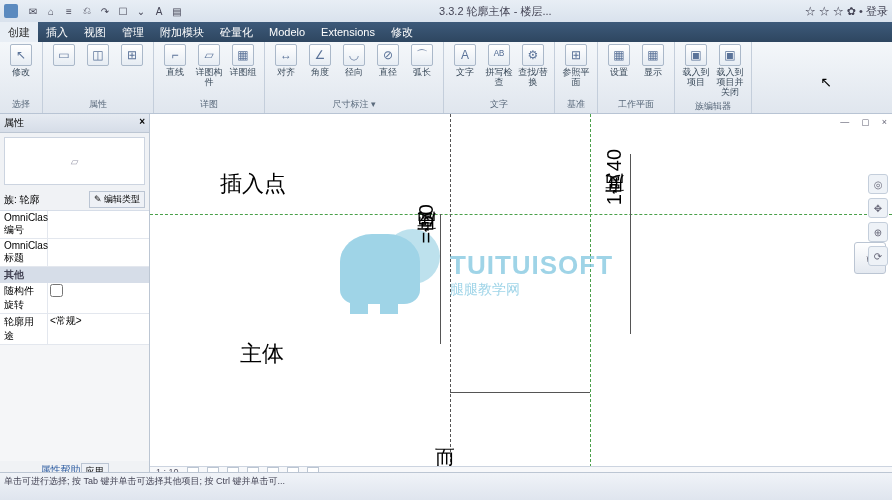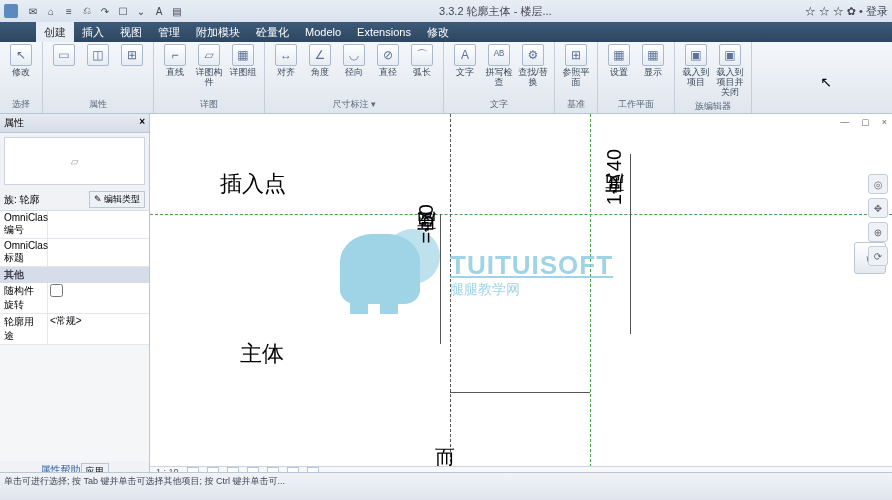--- a/index.html
+++ b/index.html
@@ -2,21 +2,21 @@
 <html><head>
   <meta charset="utf-8">
   <style>
     * { margin: 0; padding: 0; box-sizing: border-box; font-family: "Microsoft YaHei", Arial, sans-serif; }
     body { width: 892px; height: 500px; background: #fff; overflow: hidden; position: relative; }
     .qat { height: 22px; background: linear-gradient(#e8eef5, #d9e2ed); display: flex; align-items: center; font-size: 11px; padding: 0 4px; }
     .qat .logo { width: 14px; height: 14px; background: #5b8abf; border-radius: 2px; margin-right: 6px; }
     .qat .qicon { width: 14px; height: 14px; margin: 0 2px; display: inline-flex; align-items: center; justify-content: center; color: #445; font-size: 10px; }
     .qat .title { flex: 1; text-align: center; color: #445; font-size: 11px; }
     .qat .right { color: #445; }
-    .menubar { height: 20px; background: linear-gradient(#3d5a7a, #2e4660); display: flex; align-items: center; font-size: 11px; color: #fff; padding-left: 36px; }
+    .menubar { height: 20px; background: linear-gradient(#3d5a7a, #2e4660); display: flex; align-items: center; font-size: 11px; color: #fff; }
     .menubar .mtab { padding: 0 8px; height: 20px; line-height: 20px; }
     .menubar .mtab.active { background: #e8eef5; color: #333; }
     .ribbon { height: 72px; background: linear-gradient(#f4f7fa, #e0e6ee); border-bottom: 1px solid #b8c4d4; display: flex; }
     .rpanel { border-right: 1px solid #c4cedb; padding: 2px 6px 0; display: flex; flex-direction: column; justify-content: space-between; }
     .rrow { display: flex; gap: 4px; align-items: flex-start; }
     .rbtn { display: flex; flex-direction: column; align-items: center; width: 30px; font-size: 9px; color: #3a4a5a; cursor: pointer; }
     .rbtn .ico { width: 22px; height: 22px; border: 1px solid #aab8c9; background: linear-gradient(#fff, #e6ecf3); border-radius: 2px; display: flex; align-items: center; justify-content: center; font-size: 12px; color: #5b7399; }
     .rbtn .lbl { margin-top: 2px; text-align: center; line-height: 1.1; }
     .rpanel .pname { font-size: 9px; color: #5a6a7c; text-align: center; padding: 2px 0; }
     .content { position: absolute; top: 114px; left: 0; right: 0; bottom: 18px; display: flex; }
@@ -36,21 +36,21 @@
     .canvas { flex: 1; background: #fff; position: relative; overflow: hidden; }
     .refline-h { position: absolute; left: 0; right: 0; border-top: 1px dashed #4aa04a; }
     .refline-v { position: absolute; top: 0; bottom: 0; border-left: 1px dashed #4aa04a; }
     .refline-v.black { border-left: 1px dashed #555; }
     .wm { position: absolute; left: 180px; top: 110px; display: flex; align-items: center; opacity: 0.75; }
     .wm .eleph { width: 120px; height: 100px; position: relative; }
     .wm .eleph .body { position: absolute; left: 10px; top: 10px; width: 80px; height: 70px; background: #7fc6e0; border-radius: 40% 40% 20% 20%; }
     .wm .eleph .ear { position: absolute; left: 55px; top: 5px; width: 55px; height: 55px; background: #a8d8e8; border-radius: 50%; }
     .wm .eleph .leg1 { position: absolute; left: 20px; top: 70px; width: 18px; height: 20px; background: #7fc6e0; }
     .wm .eleph .leg2 { position: absolute; left: 50px; top: 70px; width: 18px; height: 20px; background: #7fc6e0; }
-    .wm .wmtext { color: #7fc6e0; font-size: 26px; font-weight: bold; letter-spacing: 1px; text-decoration: underline; }
+    .wm .wmtext { color: #7fc6e0; font-size: 26px; font-weight: bold; letter-spacing: 1px; }
     .wm .wmsub { color: #7fc6e0; font-size: 14px; }
     .dimtxt { position: absolute; font-size: 20px; color: #000; font-family: Arial; }
     .vtxt { writing-mode: vertical-rl; transform: rotate(180deg); }
     .label-cn { position: absolute; font-size: 22px; color: #000; }
     .dimline { position: absolute; background: #555; }
     .vpctrls { position: absolute; right: 2px; top: 120px; width: 22px; display: flex; flex-direction: column; gap: 4px; }
     .vpctrls .vpbtn { width: 20px; height: 20px; border: 1px solid #c4cedb; background: #eef2f7; border-radius: 3px; font-size: 10px; display: flex; align-items: center; justify-content: center; cursor: pointer; color: #667; }
     .vpcube { position: absolute; right: 6px; top: 128px; width: 32px; height: 32px; border: 1px solid #bbc5d3; background: linear-gradient(#fff,#e4e9f0); border-radius: 3px; font-size: 8px; display: flex; align-items: center; justify-content: center; color: #556; }
     .viewtabs { position: absolute; right: 2px; top: 116px; font-size: 9px; color: #667; display: flex; gap: 6px; }
     .viewtabs span { border: 1px solid transparent; padding: 0 2px; cursor: pointer; }

